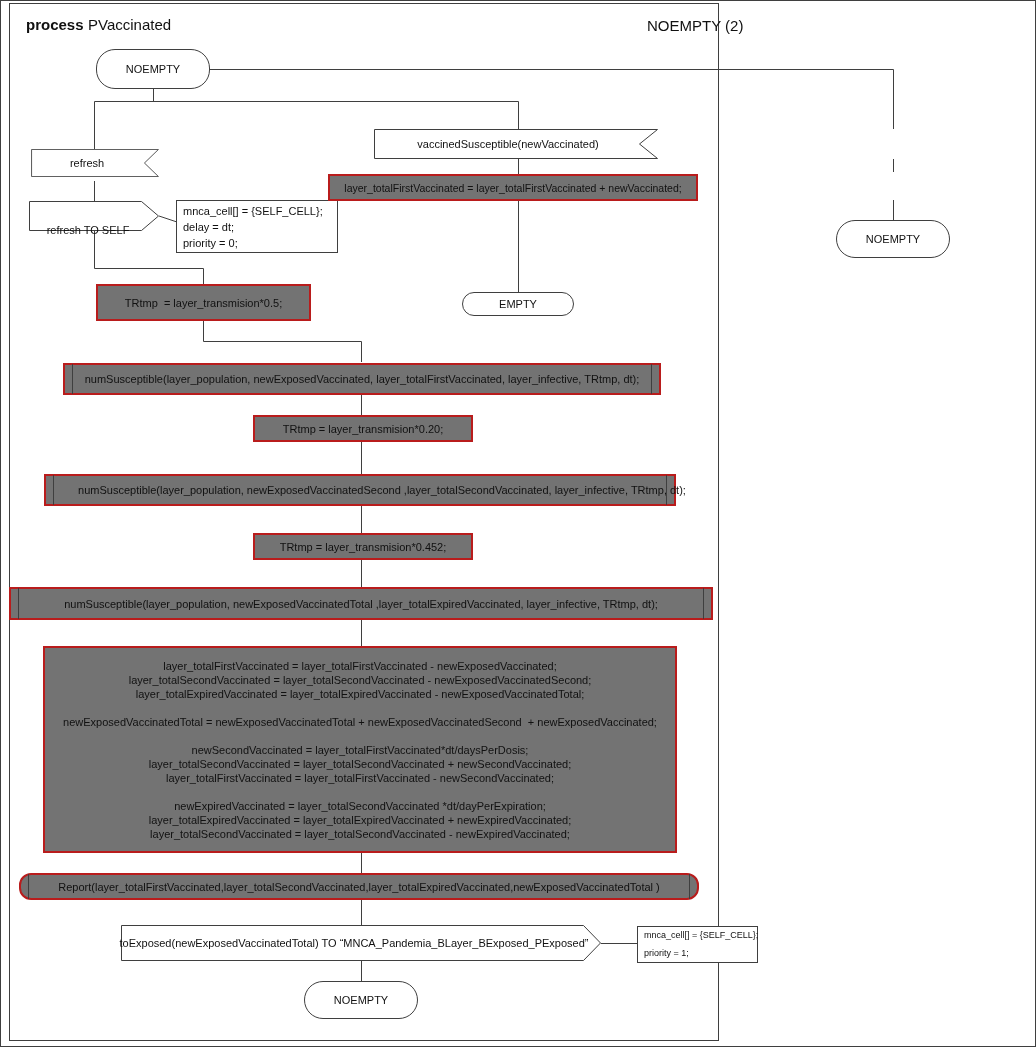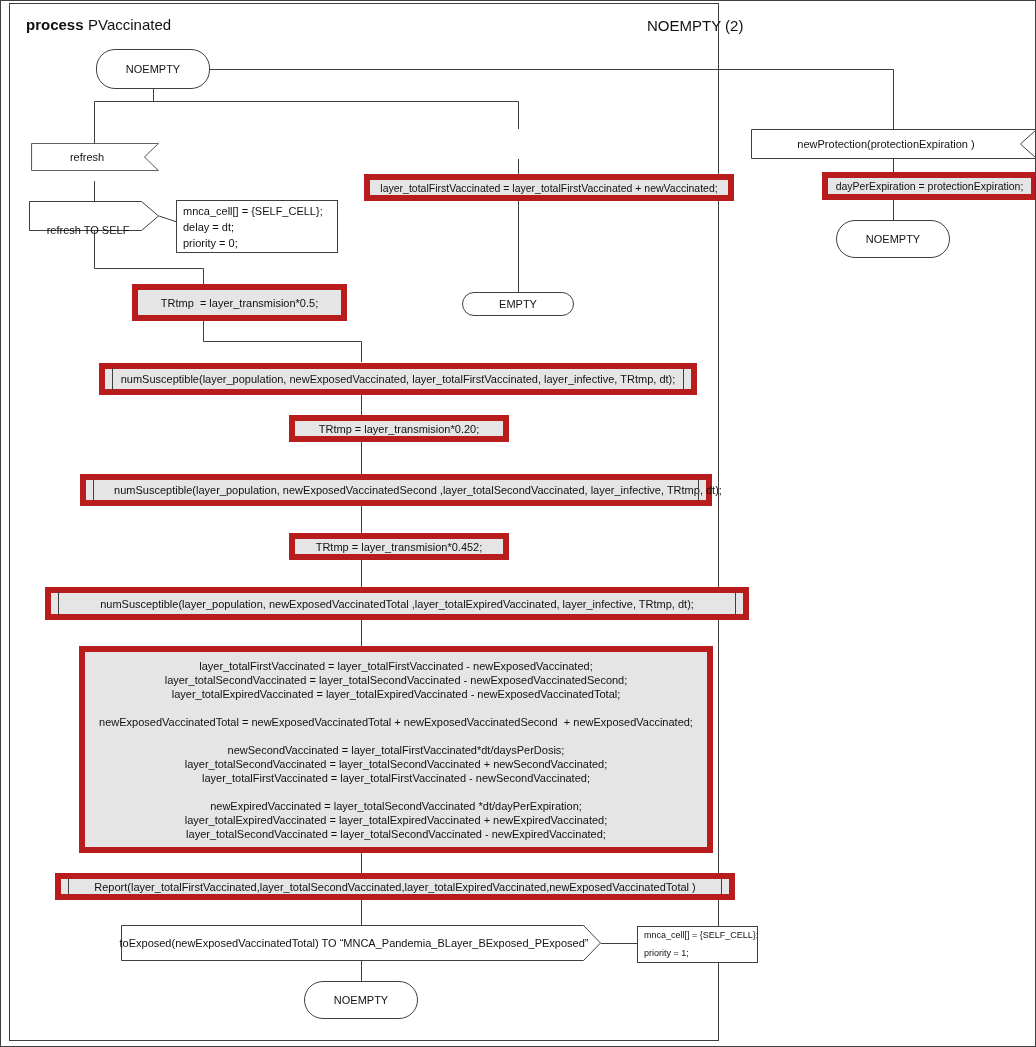--- a/index.html
+++ b/index.html
@@ -13,22 +13,22 @@
     overflow:hidden;
   }
   #wires{position:absolute;left:0;top:0;width:1036px;height:1047px;}
   #wires line, #wires polyline, #wires rect{stroke:#3f3f3f;stroke-width:1;fill:none;}
   .node{position:absolute;box-sizing:border-box;}
   .lbl{
     font-size:11px;color:#111;white-space:pre;
     pointer-events:none;
   }
   .rect{
-    background:#e5e5e5;border:6px solid #b91c1c;
-    display:flex;align-items:center;justify-content:center;margin-left:36px;
+    background:#737373;border:2px solid #b91c1c;
+    display:flex;align-items:center;justify-content:center;
   }
   .state{
     background:#fff;border:1px solid #3f3f3f;border-radius:19px;
     display:flex;align-items:center;justify-content:center;
   }
   .shape-svg{position:absolute;left:0;top:0;width:100%;height:100%;display:block;}
   .shape-svg polygon{fill:#ffffff;stroke:#3f3f3f;stroke-width:1;}
   .overlay{
     position:absolute;left:0;top:0;right:0;bottom:0;
     display:flex;align-items:center;justify-content:center;
@@ -89,21 +89,21 @@
   </svg>
 
   <div class="hdr bold" style="left:25px;top:15px;">process</div>
   <div class="hdr" style="left:87px;top:15px;">PVaccinated</div>
   <div class="hdr" style="left:634px;top:16px;padding-left:12px;">NOEMPTY (2)</div>
 
   <div class="node state" style="left:95px;top:48px;width:114px;height:40px;">
     <span class="lbl">NOEMPTY</span>
   </div>
 
-  <div class="node" style="left:21px;top:142px;width:146px;height:28px;">
+  <div class="node" style="left:21px;top:148px;width:146px;height:28px;">
     <svg class="shape-svg" viewBox="0 0 146 32">
       <polygon points="0.5,0.5 145.5,0.5 129.5,16 145.5,31.5 0.5,31.5"></polygon>
     </svg>
     <span class="overlay lbl pad-notch">refresh</span>
   </div>
 
   <div class="node" style="left:28px;top:200px;width:130px;height:30px;">
     <svg class="shape-svg" viewBox="0 0 130 30">
       <polygon points="0.5,0.5 112.5,0.5 129.5,15 112.5,29.5 0.5,29.5"></polygon>
     </svg>
@@ -113,39 +113,36 @@
   <div class="node notebox" style="left:175px;top:199px;width:162px;height:53px;">
     <div class="lbl">mnca_cell[] = {SELF_CELL};</div>
     <div class="lbl">delay = dt;</div>
     <div class="lbl">priority = 0;</div>
   </div>
 
   <div class="node rect" style="left:95px;top:283px;width:215px;height:37px;">
     <span class="lbl">TRtmp  = layer_transmision*0.5;</span>
   </div>
 
+  <div class="node" style="left:373px;top:128px;width:284px;height:30px;">
+    <svg class="shape-svg" viewBox="0 0 284 30">
+      <polygon points="0.5,0.5 283.5,0.5 265.5,15 283.5,29.5 0.5,29.5"></polygon>
+    </svg>
+    <span class="overlay lbl pad-notch">vaccinedSusceptible(newVaccinated)</span>
+  </div>
 
   <div class="node rect" style="left:327px;top:173px;width:370px;height:27px;">
     <span class="lbl small-lbl">layer_totalFirstVaccinated = layer_totalFirstVaccinated + newVaccinated;</span>
   </div>
 
   <div class="node state" style="left:461px;top:291px;width:112px;height:24px;">
     <span class="lbl">EMPTY</span>
   </div>
 
-  <div class="node" style="left:750px;top:128px;width:286px;height:30px;">
-    <svg class="shape-svg" viewBox="0 0 286 30">
-      <polygon points="0.5,0.5 285.5,0.5 269.5,15 285.5,29.5 0.5,29.5"></polygon>
-    </svg>
-    <span class="overlay lbl pad-notch">newProtection(protectionExpiration )</span>
-  </div>
-
-  <div class="node rect" style="left:785px;top:171px;width:215px;height:28px;">
-    <span class="lbl small-lbl">dayPerExpiration = protectionExpiration;</span>
-  </div>
+
 
   <div class="node state" style="left:835px;top:219px;width:114px;height:38px;">
     <span class="lbl">NOEMPTY</span>
   </div>
 
   <div class="node rect pre" style="left:62px;top:362px;width:598px;height:32px;">
     <span class="lbl">numSusceptible(layer_population, newExposedVaccinated, layer_totalFirstVaccinated, layer_infective, TRtmp, dt);</span>
   </div>
 
   <div class="node rect" style="left:252px;top:414px;width:220px;height:27px;">
@@ -178,21 +175,21 @@
       <div class="lbl bb-line">layer_totalSecondVaccinated = layer_totalSecondVaccinated + newSecondVaccinated;</div>
       <div class="lbl bb-line">layer_totalFirstVaccinated = layer_totalFirstVaccinated - newSecondVaccinated;</div>
     </div>
     <div class="bb-group">
       <div class="lbl bb-line">newExpiredVaccinated = layer_totalSecondVaccinated *dt/dayPerExpiration;</div>
       <div class="lbl bb-line">layer_totalExpiredVaccinated = layer_totalExpiredVaccinated + newExpiredVaccinated;</div>
       <div class="lbl bb-line">layer_totalSecondVaccinated = layer_totalSecondVaccinated - newExpiredVaccinated;</div>
     </div>
   </div>
 
-  <div class="node rect pre" style="left:18px;top:872px;width:680px;height:27px;">
+  <div class="node rect pre" style="left:18px;top:872px;width:680px;height:27px;border-radius:12px;">
     <span class="lbl">Report(layer_totalFirstVaccinated,layer_totalSecondVaccinated,layer_totalExpiredVaccinated,newExposedVaccinatedTotal )</span>
   </div>
 
   <div class="node" style="left:120px;top:924px;width:480px;height:36px;">
     <svg class="shape-svg" viewBox="0 0 480 36">
       <polygon points="0.5,0.5 462.5,0.5 479.5,18 462.5,35.5 0.5,35.5"></polygon>
     </svg>
     <span class="overlay lbl" style="padding-right:14px;">toExposed(newExposedVaccinatedTotal) TO “MNCA_Pandemia_BLayer_BExposed_PExposed”</span>
   </div>
 

